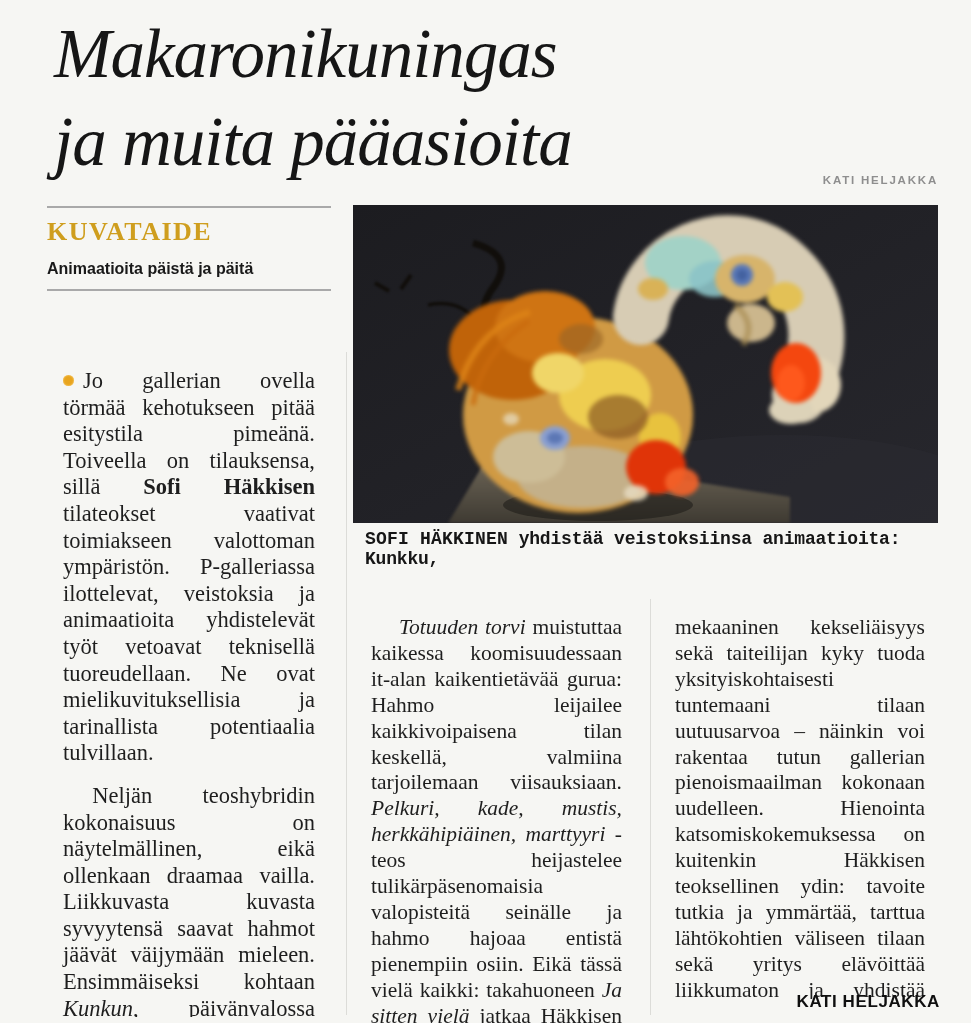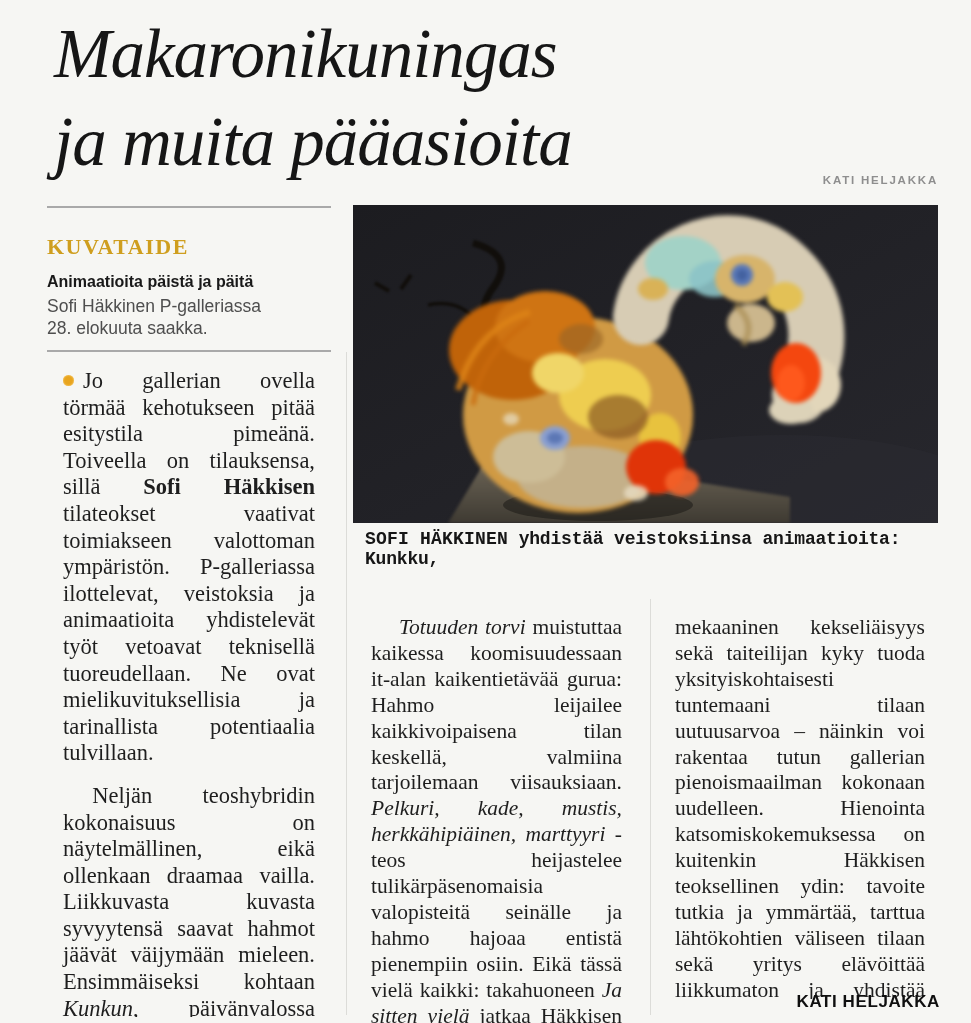--- a/index.html
+++ b/index.html
@@ -9,21 +9,21 @@
   .headline{position:absolute;left:44px;top:0px;width:900px;
             font-size:69px;line-height:88px;font-weight:400;color:#161616;
             letter-spacing:-1px;}
   
   .photo-credit{position:absolute;left:353px;top:174px;width:585px;text-align:right;
                 font-family:"Liberation Sans",sans-serif;font-size:11.5px;font-weight:700;
                 letter-spacing:1.8px;color:#8e8e8e;}
   
   .infobox{position:absolute;left:47px;top:206px;width:284px;}
   .rule{height:2px;background:#a9a9a9;}
-  .kicker{font-weight:700;font-size:22px;letter-spacing:1.5px;color:#cf9e1e;margin-top:26px;}
+  .kicker{font-weight:700;font-size:26px;letter-spacing:1.5px;color:#cf9e1e;margin-top:9px;}
   .info-title{font-family:"Liberation Sans",sans-serif;font-weight:700;font-size:16px;
               color:#191919;margin-top:13px;}
   .info-sub{font-family:"Liberation Sans",sans-serif;font-size:17.5px;color:#4e4e4e;
             line-height:21.5px;margin-top:5px;}
   .rule2{margin-top:11px;}
   
   .body-text{position:absolute;text-align:justify;color:#1e1e1e;hyphens:auto;}
   .col1{left:47px;top:352px;width:284px;height:665px;overflow:hidden;
         font-size:22.5px;line-height:26.6px;}
   .col2{left:355px;top:599px;width:283px;height:424px;overflow:hidden;
@@ -61,24 +61,20 @@
     <span>Makaronikuningas</span><br>
     <span>ja muita pääasioita</span>
   </h1>
 
   <div class="photo-credit">KATI HELJAKKA</div>
 
   <div class="infobox">
     <div class="rule"></div>
     <div class="kicker">KUVATAIDE</div>
     <div class="info-title">Animaatioita päistä ja päitä</div>
-    <div class="info-sub">
-      <span>Sofi Häkkinen P-galleriassa</span><br>
-      <span>28. elokuuta saakka.</span>
-    </div>
     <div class="rule rule2"></div>
   </div>
 
   <div class="photo">
     <svg width="585" height="318" viewBox="0 0 585 318" xmlns="http://www.w3.org/2000/svg">
       <defs>
         <linearGradient id="bgGrad" x1="0" y1="0" x2="1" y2="1">
           <stop offset="0" stop-color="#1c1c20"></stop>
           <stop offset="1" stop-color="#27272d"></stop>
         </linearGradient>

